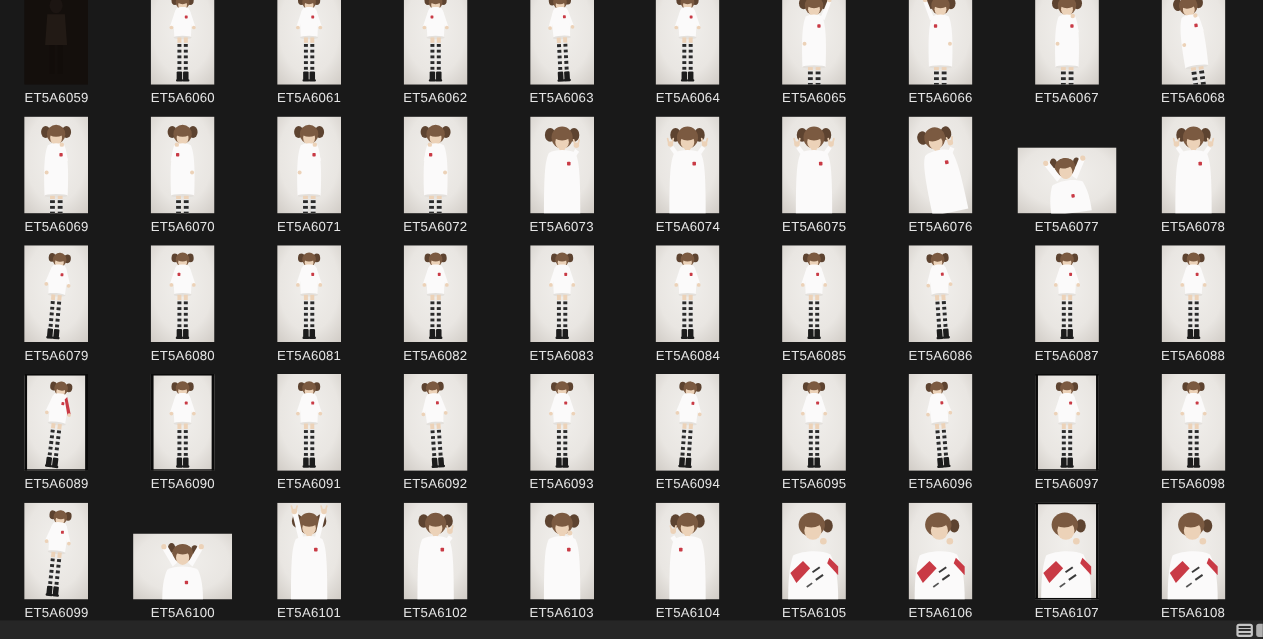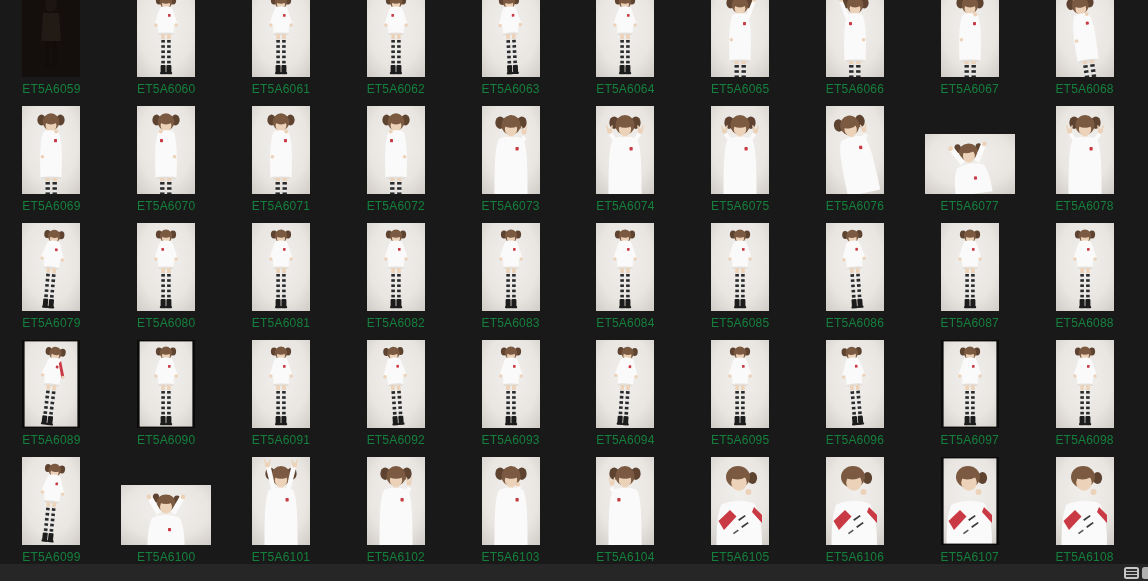--- a/index.html
+++ b/index.html
@@ -13,21 +13,21 @@
     display:grid;
     grid-template-columns:repeat(10,114.8px);
     grid-auto-rows:117px;
   }
   .cell{
     display:flex;flex-direction:column;align-items:center;justify-content:flex-end;
     box-sizing:border-box;padding-bottom:6px;gap:5px;cursor:default;
   }
   .thumb{line-height:0;}
   .label{
-    font-size:12px;color:#15803d;height:14px;line-height:14px;
+    font-size:12px;color:#e5e5e5;height:14px;line-height:14px;
     letter-spacing:0.2px;white-space:nowrap;
   }
   .statusbar{
     position:absolute;left:0;right:0;bottom:0;height:17px;
     background:#262626;z-index:5;
   }
   .sb-list{
     position:absolute;right:9px;top:2.5px;width:15px;height:12px;
     border-radius:2.5px;background:#c6c6c6;
   }

